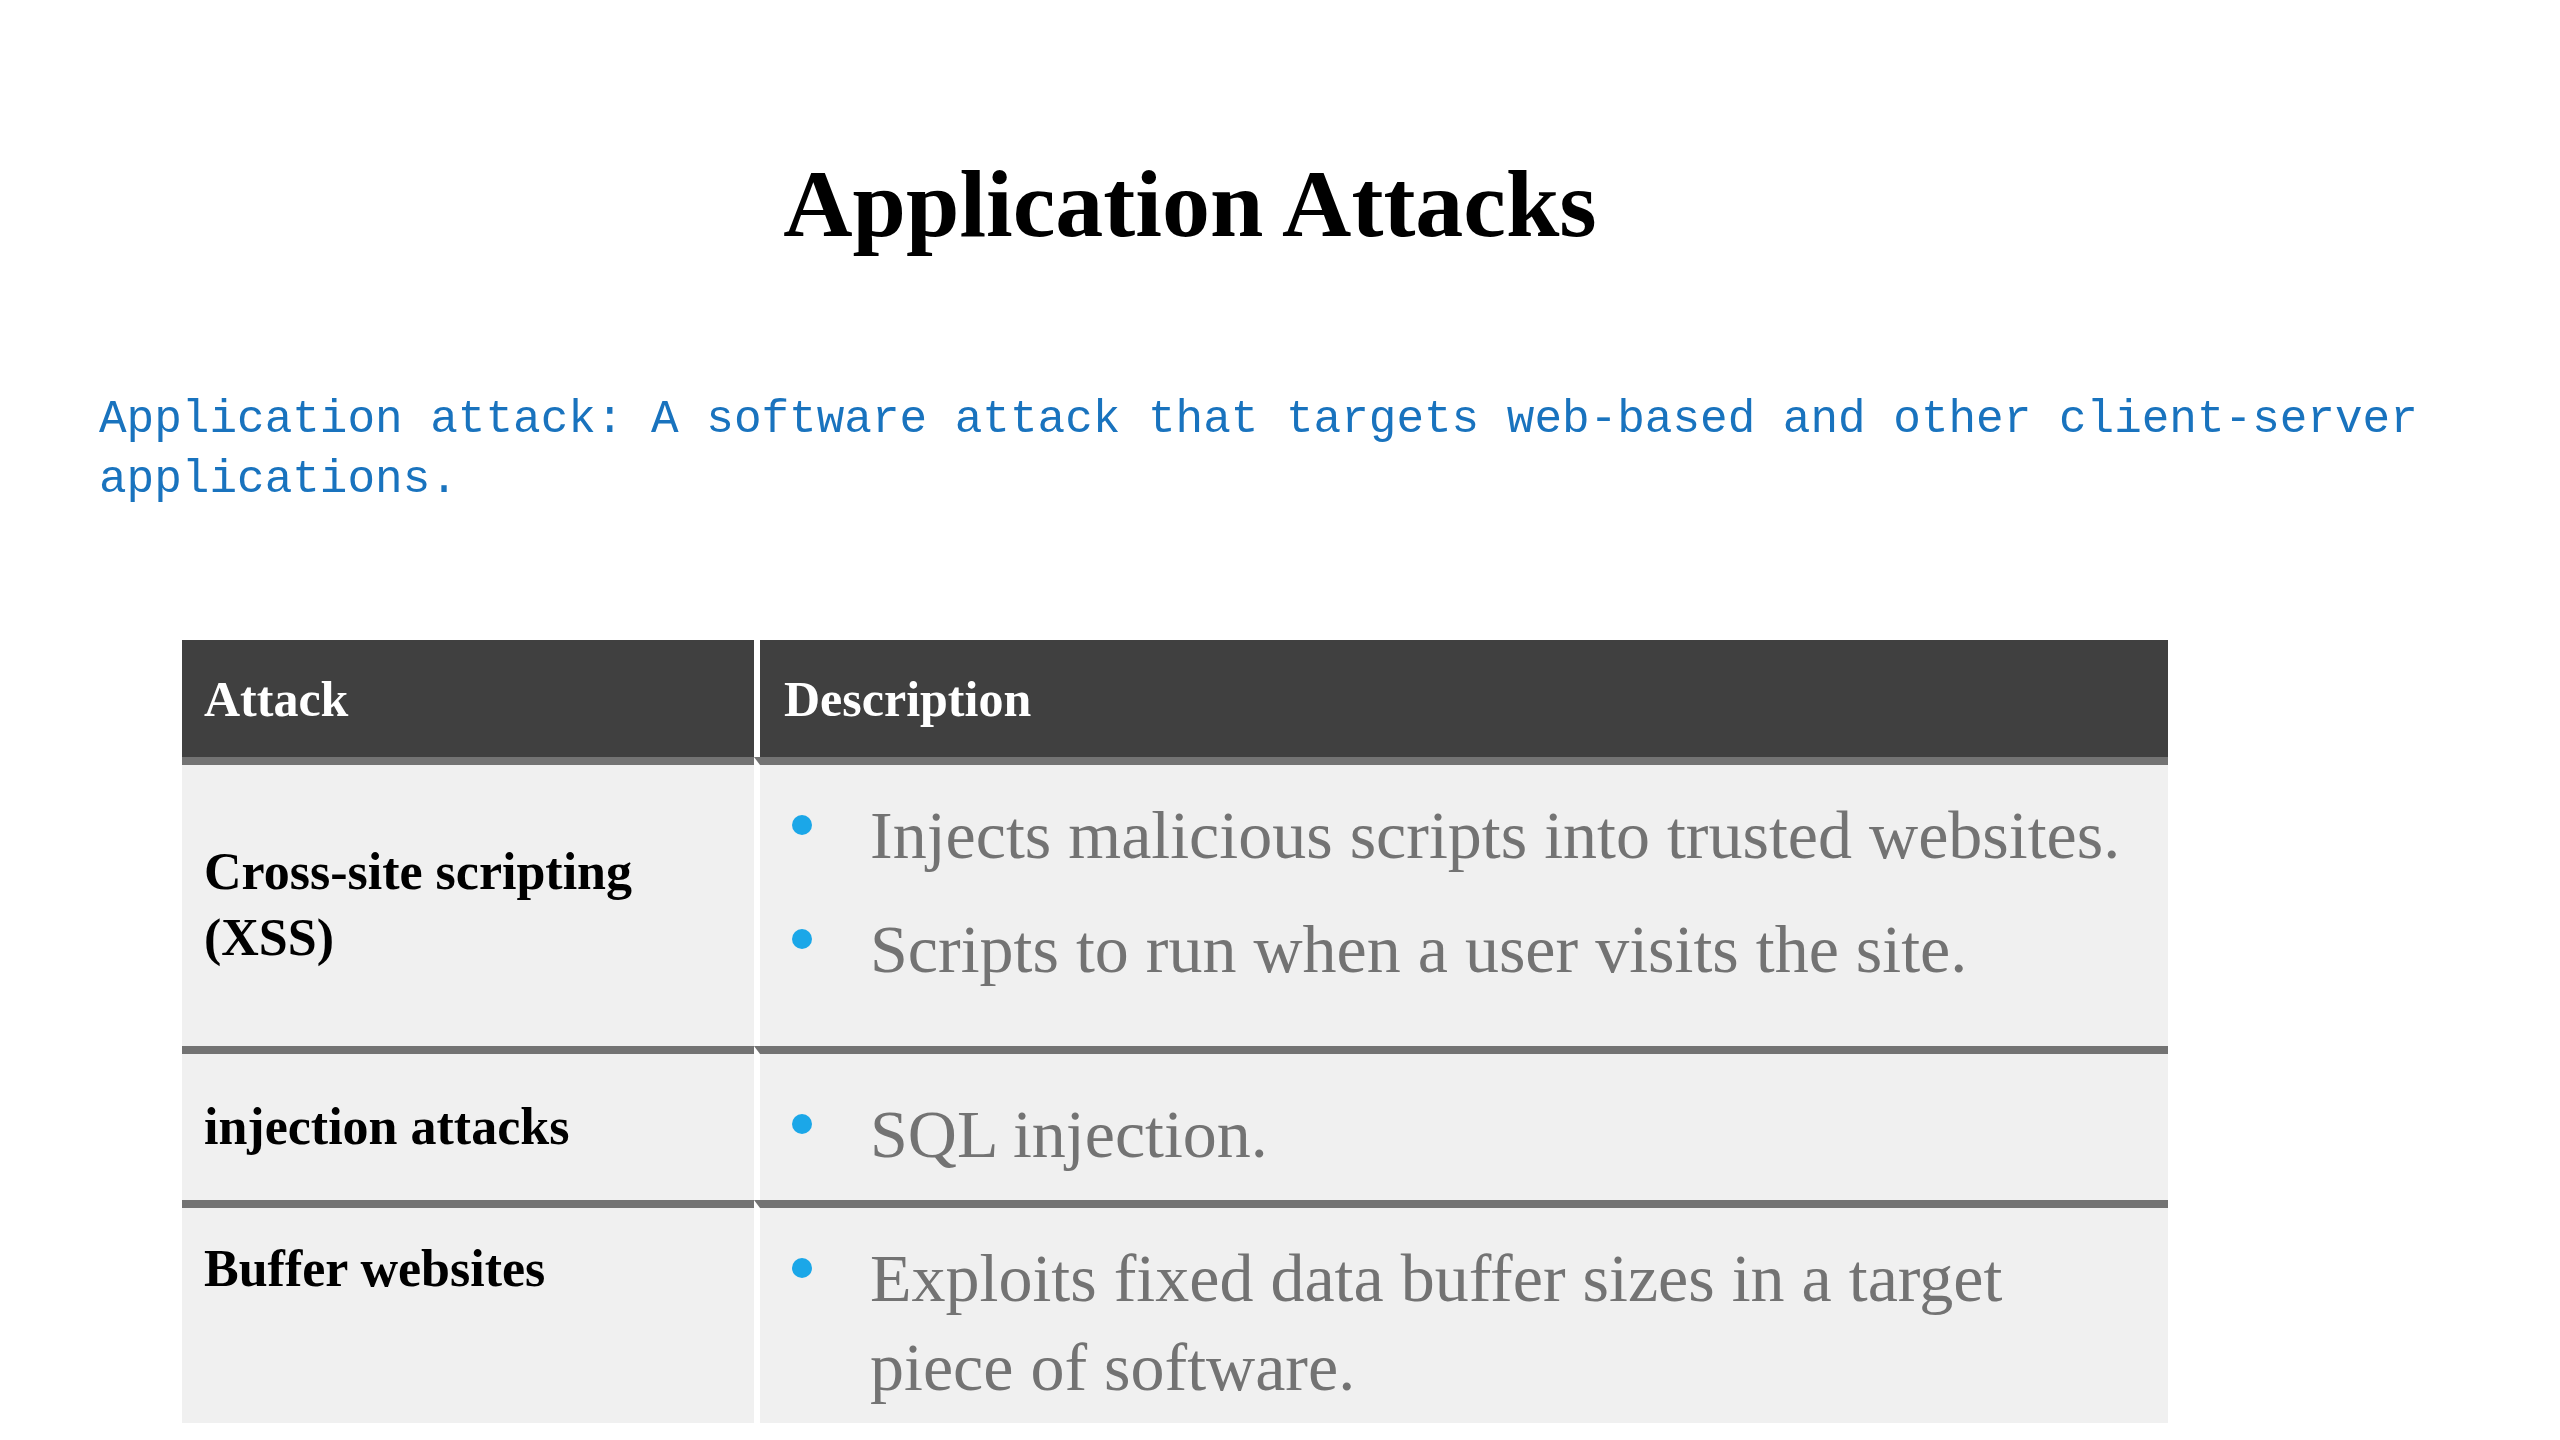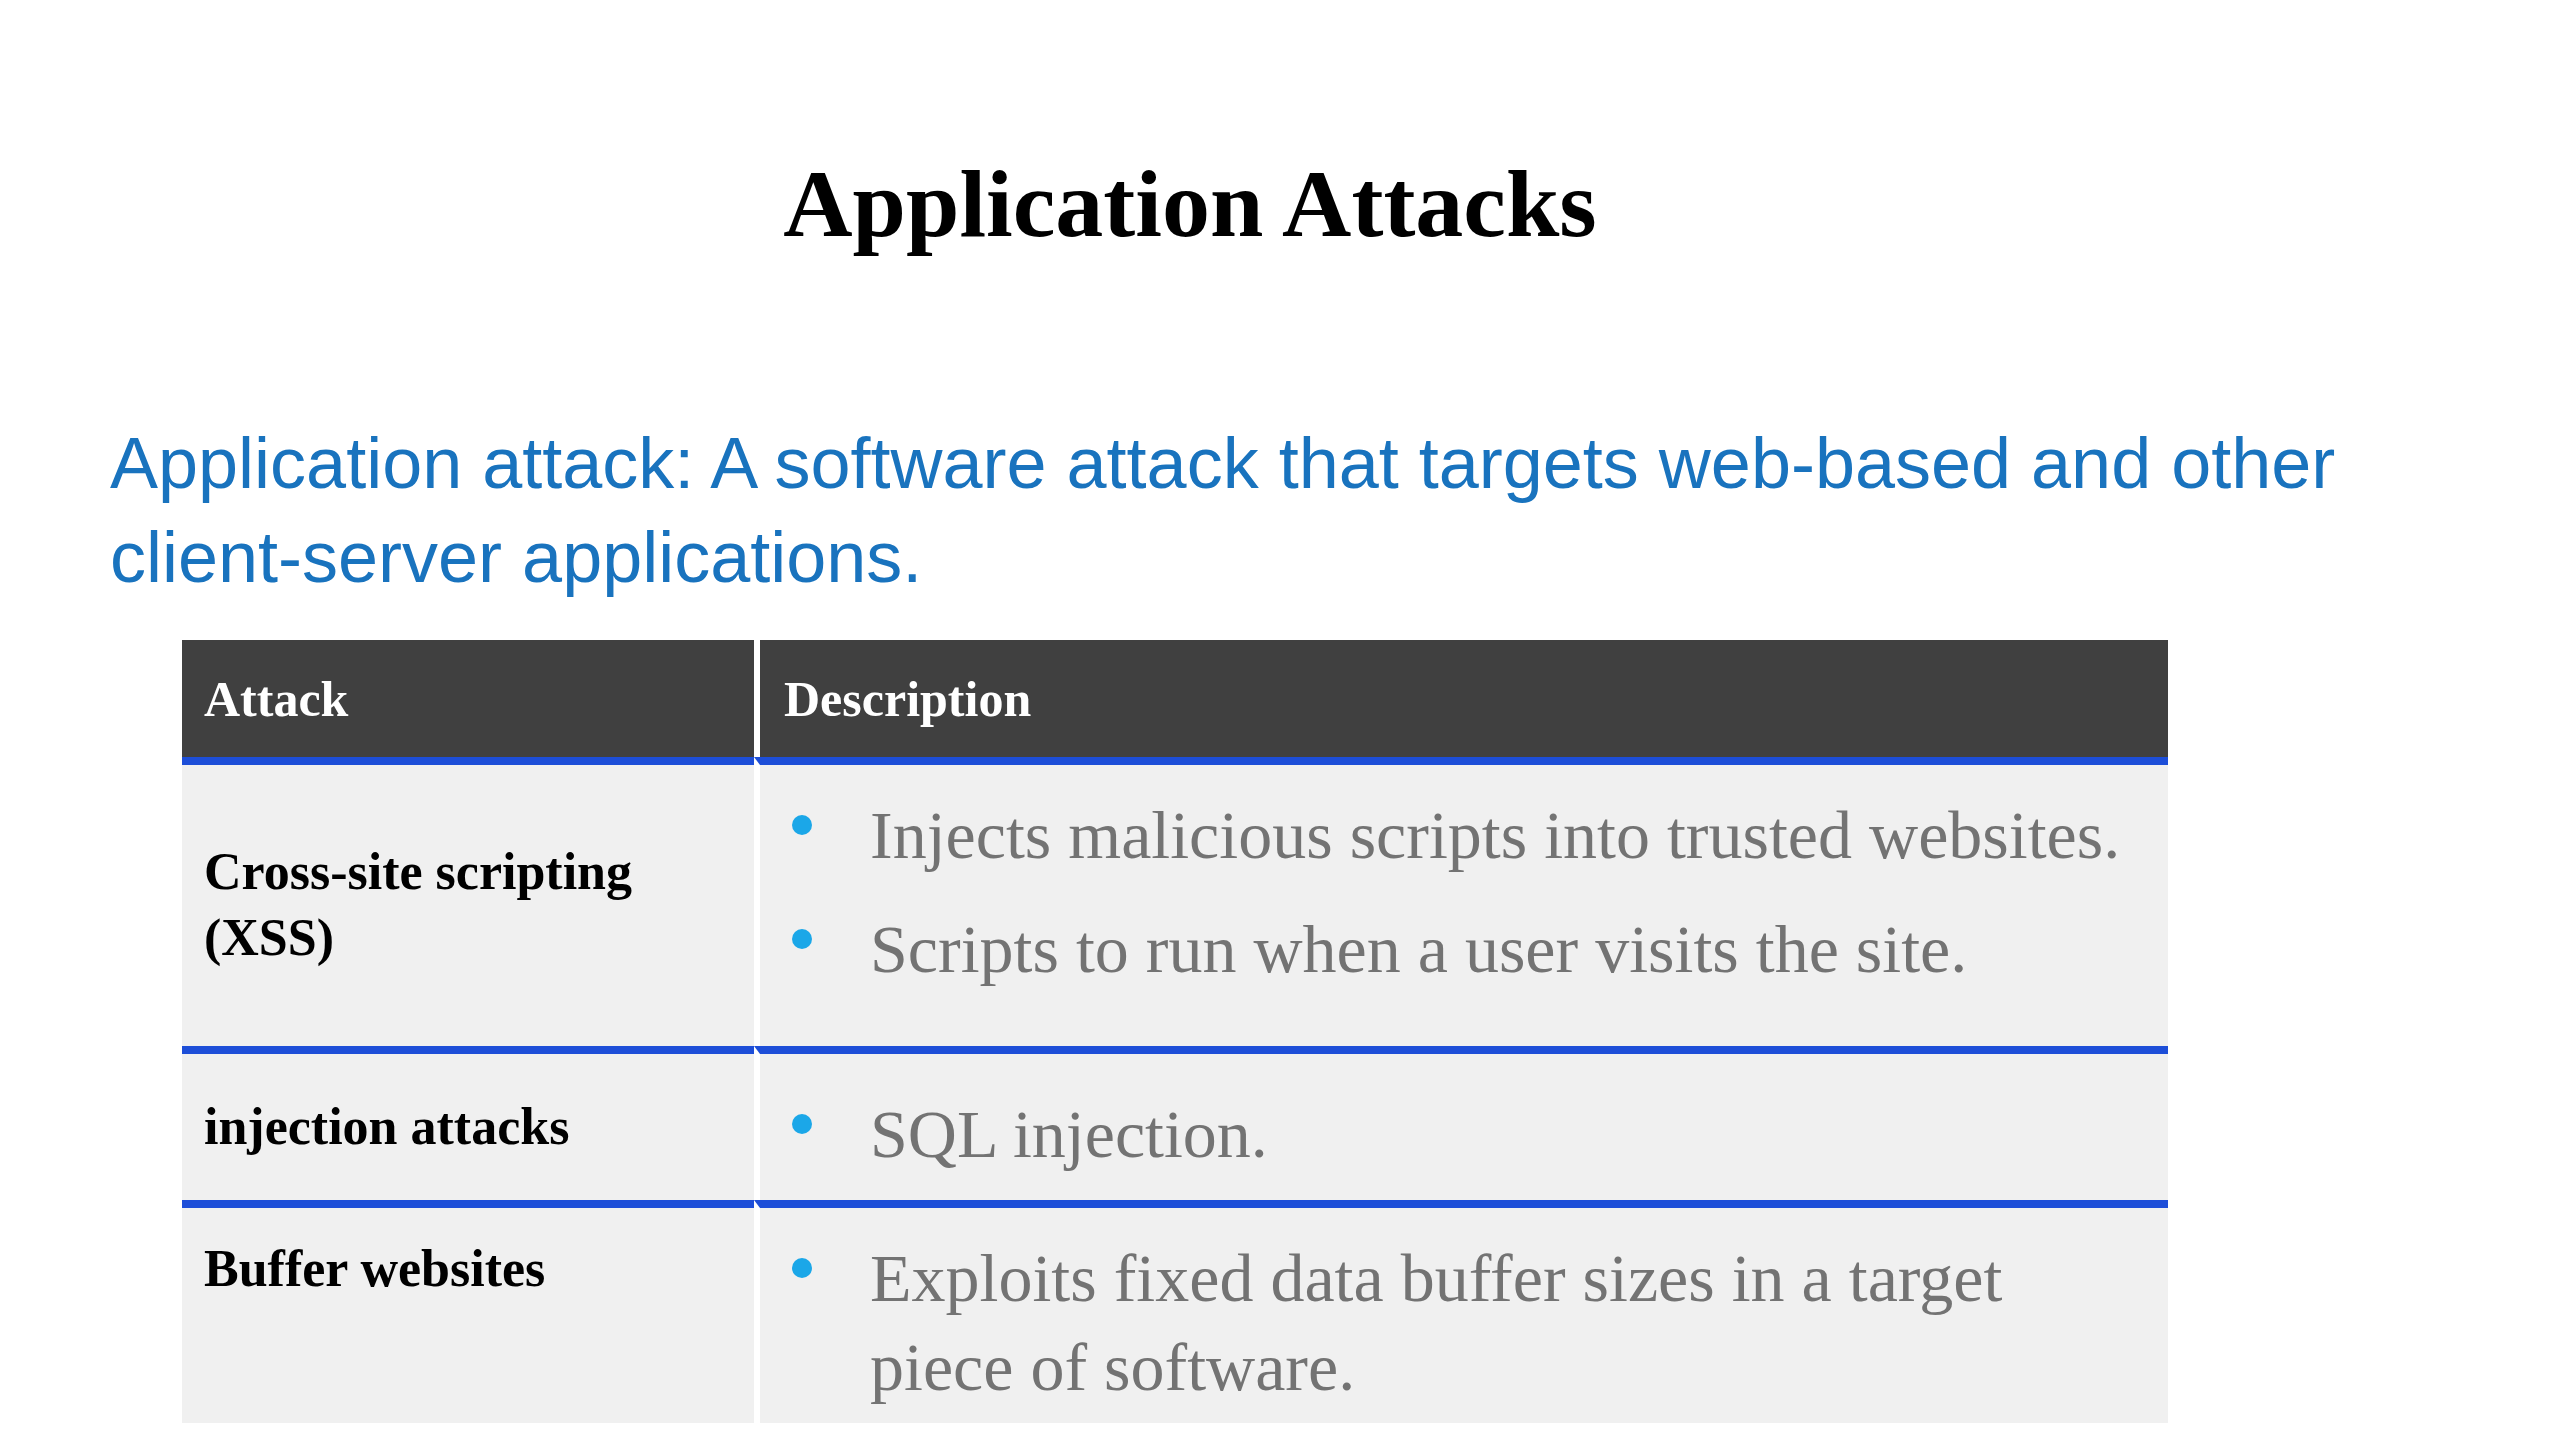--- a/index.html
+++ b/index.html
@@ -33,25 +33,25 @@
     font-size: 96px;
     line-height: 1.12;
     color: #000000;
     letter-spacing: 0px;
     white-space: nowrap;
   }
 
   
   .slide-subtitle {
     position: absolute;
-    left: 110px;
+    left: 99px;
     top: 345px;
     width: 2340px;
-    font-family: Liberation Sans, sans-serif;
-    font-size: 72px;
+    font-family: Liberation Mono, monospace;
+    font-size: 46px;
     line-height: 1.30;
     color: #1973BE;
   }
 
   
   .attack-table {
     position: absolute;
     left: 182px;
     top: 640px;
     width: 1986px;
@@ -85,21 +85,21 @@
   }
   thead th.head-desc {
     border-left: 6px solid #ffffff;
   }
   thead th.head-desc .th-inner {
     padding-left: 24px;
   }
 
   tbody tr td {
     background: #F0F0F0;
-    border-top: 8px solid #1d4ed8;
+    border-top: 8px solid #737373;
   }
   tbody tr td.cell-desc {
     border-left: 6px solid #ffffff;
   }
 
   .cell-attack-inner {
     padding: 18px 22px 18px 22px;
     font-family: "Liberation Serif", "DejaVu Serif", serif;
     font-weight: bold;
     font-size: 52px;

